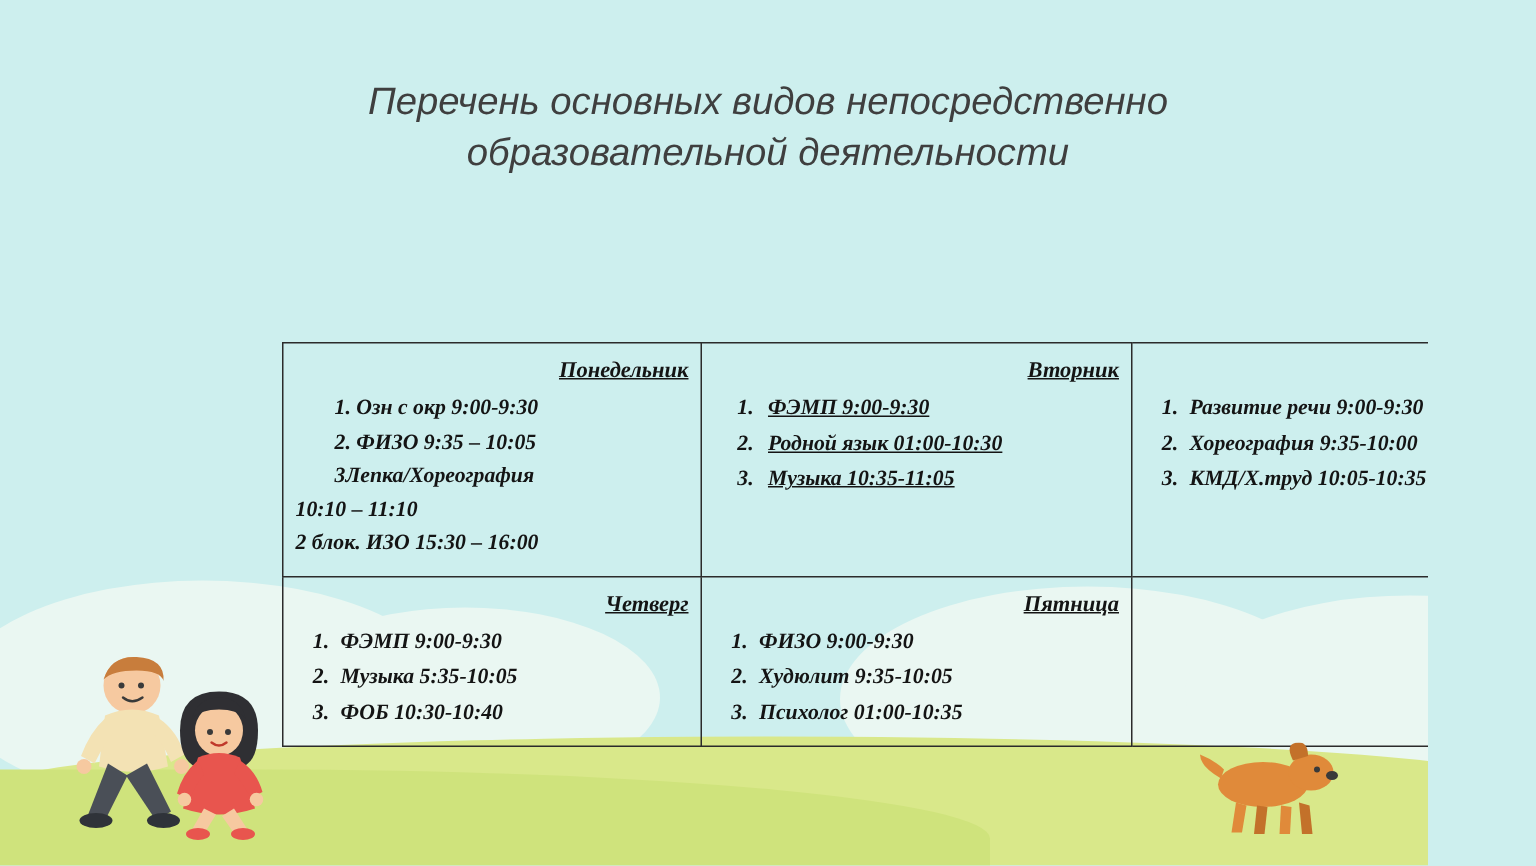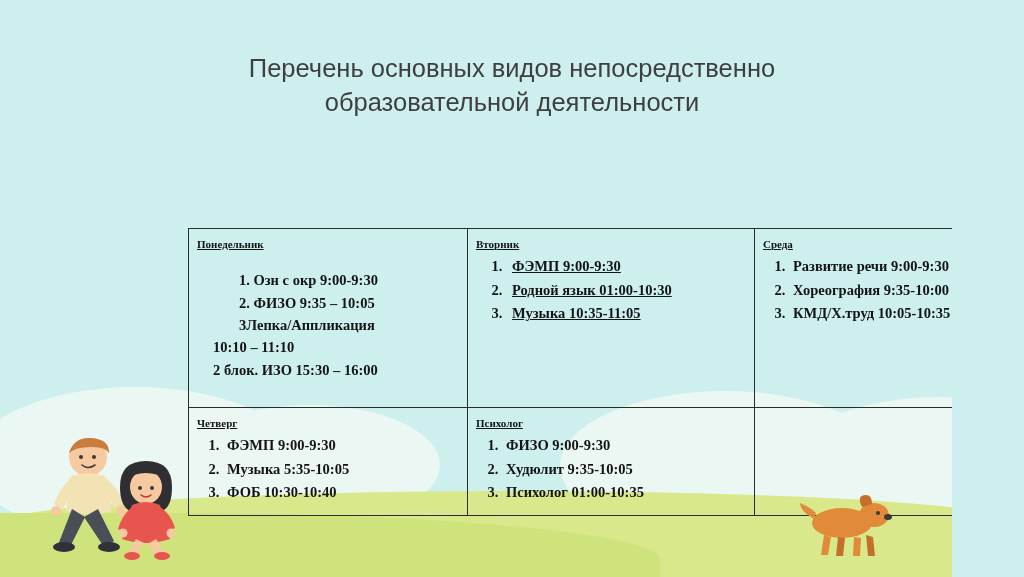--- a/index.html
+++ b/index.html
@@ -12,20 +12,21 @@
     overflow: hidden;
     font-family: "Liberation Sans", sans-serif;
     background: #cdefee;
   }
   .slide {
     position: relative;
     width: 952px;
     height: 577px;
     background: #cdefee;
     overflow: hidden;
+    font-style: italic;
   }
 
   
   .bg-clouds {
     position: absolute;
     left: 0; right: 0; bottom: 0;
     height: 200px;
     pointer-events: none;
   }
   .cloud {
@@ -86,29 +87,29 @@
     color: #141414;
     line-height: 1.55;
   }
   td.c1 { width: 262px; }
   td.c2 { width: 270px; }
   td.c3 { width: 280px; }
 
   .day {
     font-weight: bold;
     text-decoration: underline;
-    text-align: left;
+    text-align: right;
     display: block;
     margin-bottom: 2px;
-    font-size: 11px;
+    font-size: 15px;
   }
 
   ul.plain {
     list-style: none;
-    margin: 16px;
+    margin: 0;
     padding: 0;
   }
   ul.plain li {
     font-weight: bold;
     white-space: normal;
   }
   .ind {
     padding-left: 26px;
   }
   .noind {
@@ -156,21 +157,21 @@
   <div class="schedule-wrap">
     <table class="schedule">
       <tbody>
           <tr>
 
         <td class="c1">
           <span class="day">Понедельник</span>
           <ul class="plain">
             <li class="ind">1. Озн с окр 9:00-9:30</li>
             <li class="ind">2. ФИЗО 9:35 – 10:05</li>
-            <li class="ind">3Лепка/Аппликация</li>
+            <li class="ind">3Лепка/Хореография</li>
             <li class="noind">10:10 – 11:10</li>
             <li class="noind">2 блок. ИЗО 15:30 – 16:00</li>
           </ul>
         </td>
 
         <td class="c2">
           <span class="day">Вторник</span>
           <ol class="num">
             <li><span class="u">ФЭМП 9:00-9:30</span></li>
             <li><span class="u">Родной язык 01:00-10:30</span></li>
@@ -192,21 +193,21 @@
         <td class="c1">
           <span class="day">Четверг</span>
           <ol class="num tight">
             <li>ФЭМП 9:00-9:30</li>
             <li>Музыка 5:35-10:05</li>
             <li>ФОБ 10:30-10:40</li>
           </ol>
         </td>
 
         <td class="c2">
-          <span class="day">Психолог</span>
+          <span class="day">Пятница</span>
           <ol class="num tight">
             <li>ФИЗО 9:00-9:30</li>
             <li>Худюлит 9:35-10:05</li>
             <li>Психолог 01:00-10:35</li>
           </ol>
         </td>
 
         <td class="c3"></td>
       </tr>
     </tbody>

